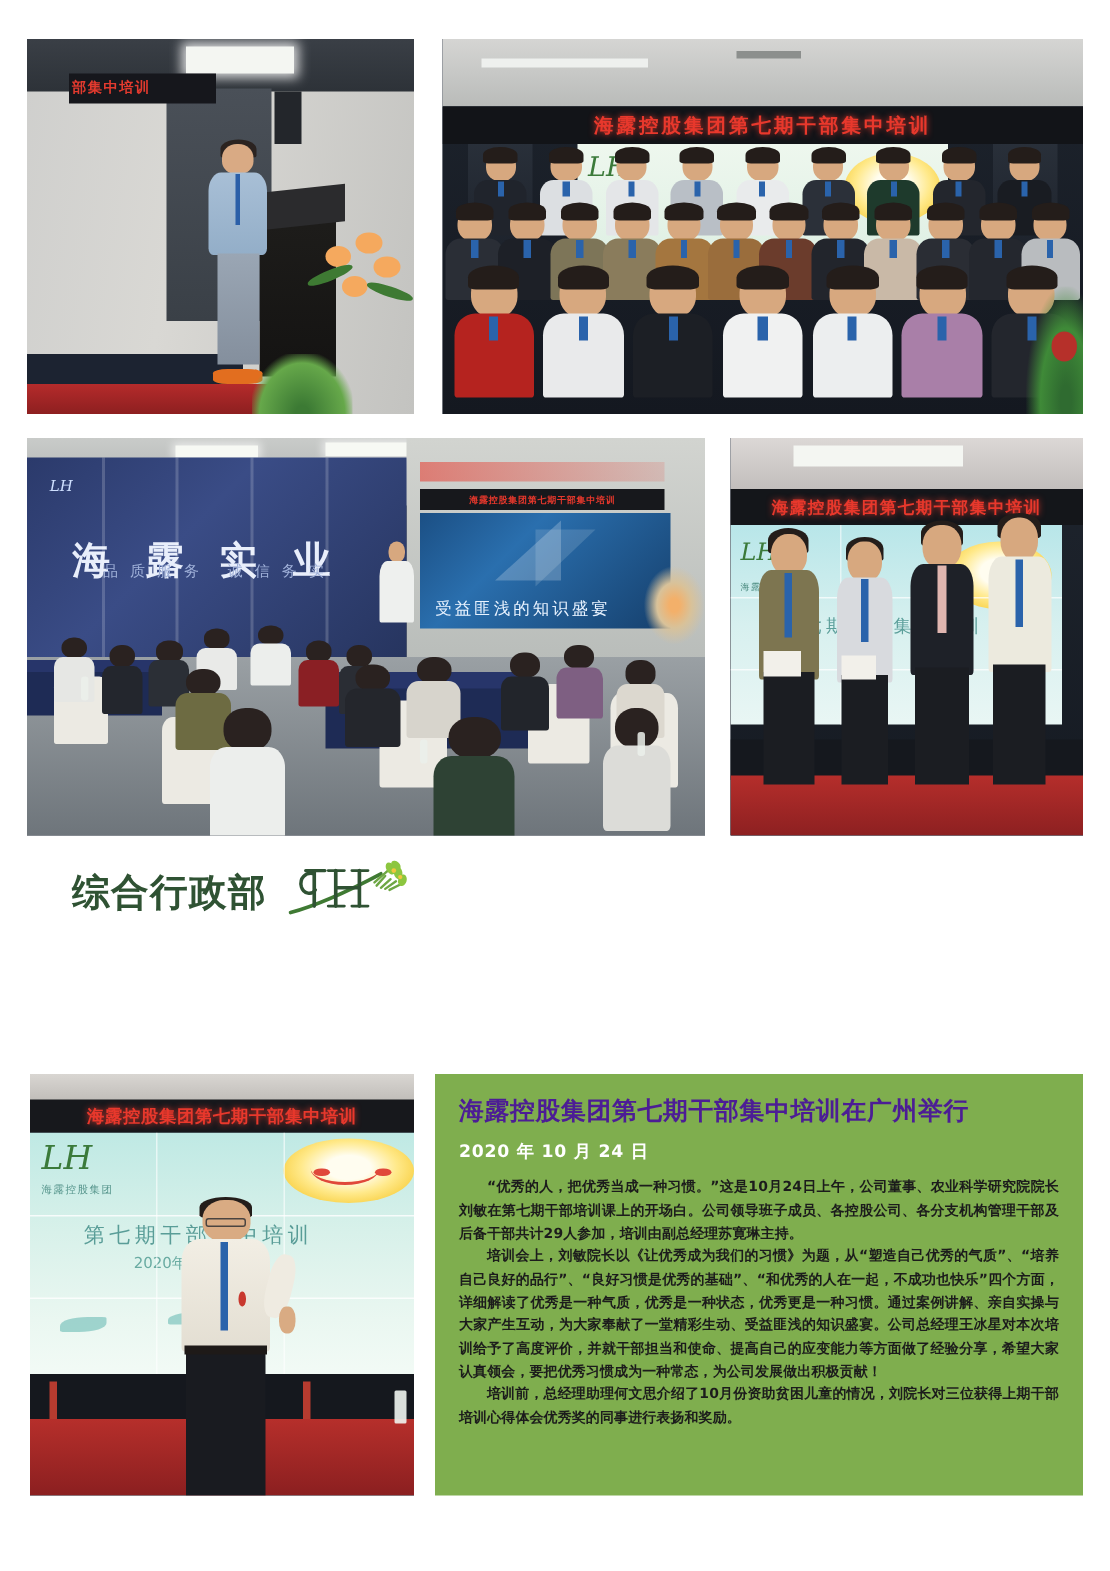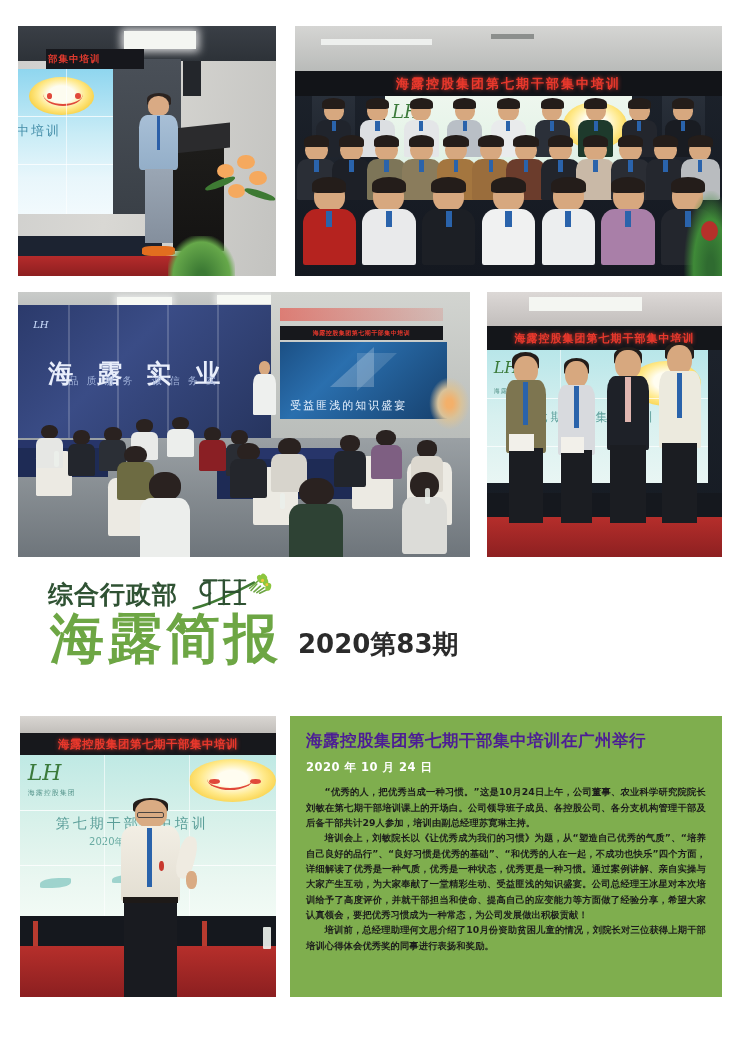--- a/index.html
+++ b/index.html
@@ -251,30 +251,20 @@
 
 <div class="page">
 
   <div class="photo p1">
     <div class="inner">
       <div class="wall"></div>
       <div class="ceil"></div>
       <div class="ceillight"></div>
       <div class="door"></div>
       <div class="spk"></div>
-      <div class="screen">
-        <div class="sun"></div>
-        <div class="smile"></div>
-        <div class="cheek" style="left:30%;top:17%"></div>
-        <div class="cheek" style="left:60%;top:17%"></div>
-        <div class="scr-line" style="top:33%"></div>
-        <div class="scr-line" style="top:66%"></div>
-        <div class="scr-v" style="left:50%"></div>
-        <div class="scr-txt">中培训</div>
-      </div>
       <div class="banner">
         <span>部集中培训</span>
       </div>
       <div class="stage"></div>
       <div class="carpet"></div>
       <div class="podium"></div>
       <div class="laptop"></div>
       <div class="person">
         <div class="hair"></div>
         <div class="head"></div>
@@ -685,24 +675,20 @@
             <ellipse cx="112" cy="20" rx="4" ry="5.5" transform="rotate(15 112 20)"></ellipse>
             <ellipse cx="106" cy="6" rx="3.4" ry="5" transform="rotate(-48 106 6)"></ellipse>
           </g>
           <g fill="#F2C53D">
             <circle cx="104" cy="11" r="2.2"></circle>
               <circle cx="110" cy="17" r="2"></circle>
           </g>
         </svg>
       </div>
     </div>
-    <div class="brand-row">
-      <div class="brand">海露简报</div>
-      <div class="issue">2020第83期</div>
-    </div>
   </div>
 
   <div class="photo p5">
     <div class="inner">
       <div class="top"></div>
       <div class="scr">
         <div class="slogo">LH</div>
         <div class="ssub">海露控股集团</div>
         <div class="ssun"></div>
         <div class="smile"></div>

